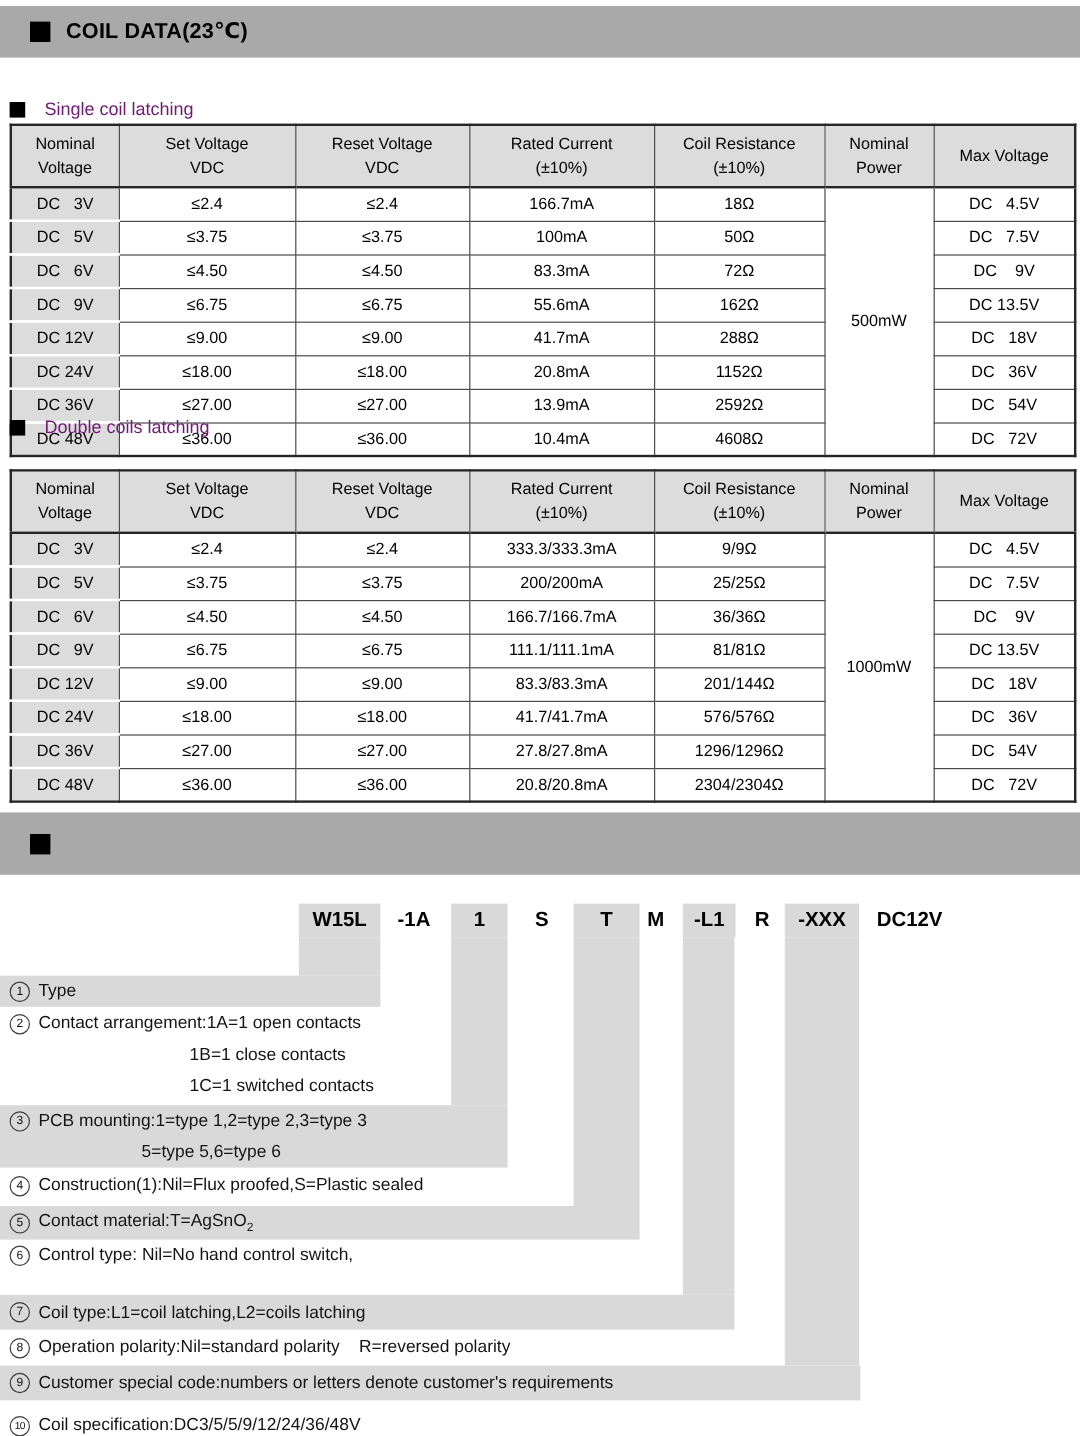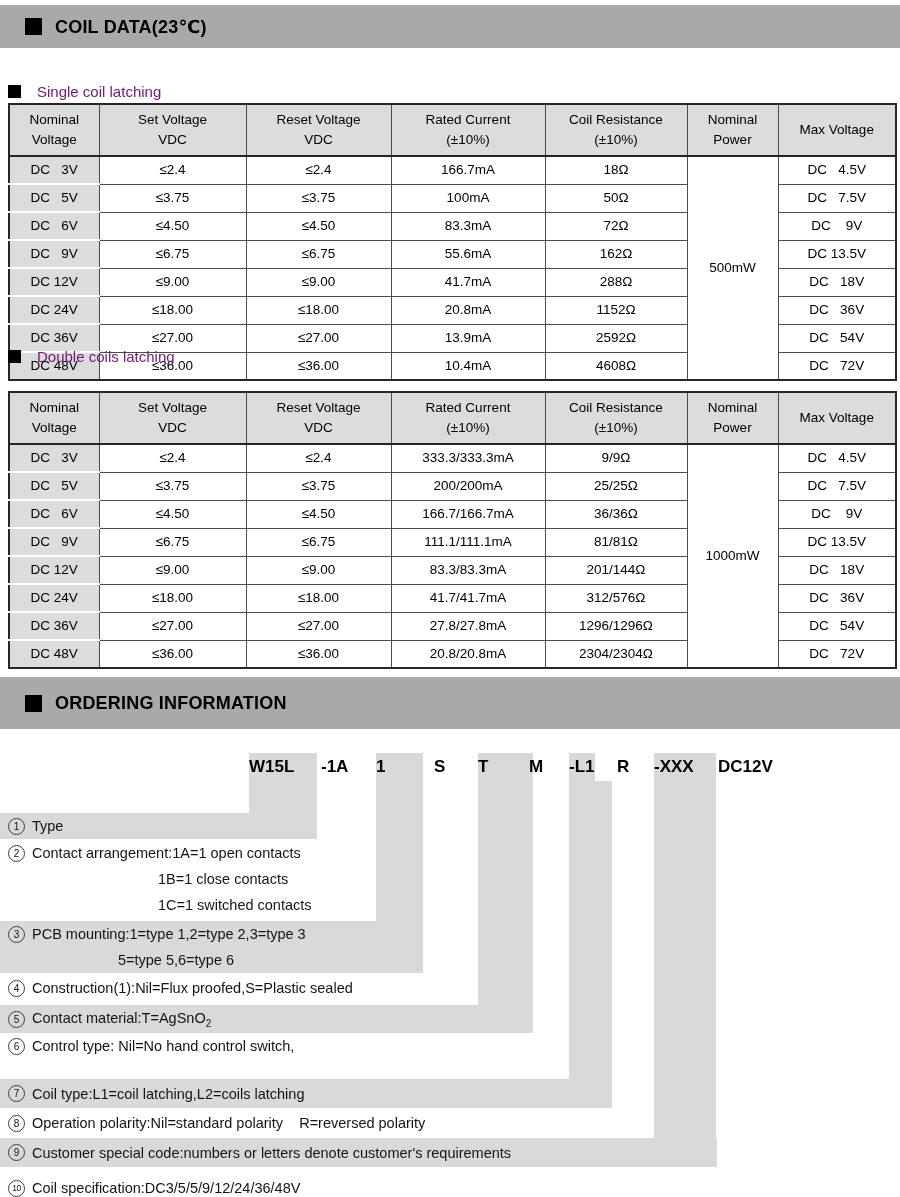--- a/index.html
+++ b/index.html
@@ -29,21 +29,21 @@
     white-space:pre;overflow:hidden;}
   .dtable th{background:#dcdcdc;font-weight:normal;height:50px;vertical-align:middle;
     border-bottom:2px solid #262626;}
   .dtable th div{line-height:20px;}
   .dtable td{height:26px;line-height:26px;background:#fff;}
   .dtable td.nom{background:#dcdcdc;border-top:2px solid #fff;}
   .dtable tr:first-child td.nom{border-top:2px solid #262626;}
   .dtable td.power{background:#fff;}
   
   .odiag{position:absolute;left:0;top:0;width:900px;height:1197px;}
-  .code-part{position:absolute;height:28px;line-height:28px;text-align:left;
+  .code-part{position:absolute;height:28px;line-height:28px;text-align:center;
     font-size:17px;font-weight:bold;color:#000;}
   .code-part.hl{background:#d9d9d9;}
   .obar{position:absolute;background:#d9d9d9;}
   .oband{position:absolute;left:0;background:#d9d9d9;}
   .oline{position:absolute;white-space:pre;font-size:14.5px;color:#141414;
     display:flex;align-items:center;}
   .circ{display:inline-flex;width:15px;height:15px;border:1px solid #3c3c3c;
     border-radius:50%;align-items:center;justify-content:center;
     font-size:10px;line-height:15px;margin-right:7px;flex:0 0 auto;color:#111;}
   .circ.small{font-size:8.5px;letter-spacing:-0.5px;}
@@ -220,21 +220,21 @@
           <td>≤9.00</td>
           <td>83.3/83.3mA</td>
           <td>201/144Ω</td>
           <td>DC   18V</td>
         </tr>
         <tr>
           <td class="nom">DC 24V</td>
           <td>≤18.00</td>
           <td>≤18.00</td>
           <td>41.7/41.7mA</td>
-          <td>312/576Ω</td>
+          <td>576/576Ω</td>
           <td>DC   36V</td>
         </tr>
         <tr>
           <td class="nom">DC 36V</td>
           <td>≤27.00</td>
           <td>≤27.00</td>
           <td>27.8/27.8mA</td>
           <td>1296/1296Ω</td>
           <td>DC   54V</td>
         </tr>
@@ -244,39 +244,38 @@
           <td>≤36.00</td>
           <td>20.8/20.8mA</td>
           <td>2304/2304Ω</td>
           <td>DC   72V</td>
         </tr>
       </tbody>
     </table>
 
   <div class="banner banner-order">
     <div class="sq"></div>
-    <div class="btxt">ORDERING INFORMATION</div>
   </div>
 
   <div class="odiag">
       <div class="oband" style="top: 813px; height: 26px; width: 317px;"></div>
       <div class="oband" style="top: 921px; height: 52px; width: 423px;"></div>
       <div class="oband" style="top: 1005px; height: 28px; width: 533px;"></div>
       <div class="oband" style="top: 1079px; height: 29px; width: 612px;"></div>
       <div class="oband" style="top: 1138px; height: 29px; width: 717px;"></div>
       <div class="code-part hl" style="left: 249px; width: 68px; top: 753px;">W15L</div>
       <div class="obar" style="left: 249px; width: 68px; top: 781px; height: 32px;"></div>
       <div class="code-part" style="left: 321px; width: 48px; top: 753px;">-1A</div>
       <div class="code-part hl" style="left: 376px; width: 47px; top: 753px;">1</div>
       <div class="obar" style="left: 376px; width: 47px; top: 781px; height: 140px;"></div>
       <div class="code-part" style="left: 434px; width: 35px; top: 753px;">S</div>
       <div class="code-part hl" style="left: 478px; width: 55px; top: 753px;">T</div>
       <div class="obar" style="left: 478px; width: 55px; top: 781px; height: 224px;"></div>
       <div class="code-part" style="left: 529px; width: 35px; top: 753px;">M</div>
-      <div class="code-part hl" style="left: 569px; width: 26px; top: 753px;">-L1</div>
+      <div class="code-part hl" style="left: 569px; width: 44px; top: 753px;">-L1</div>
       <div class="obar" style="left: 569px; width: 43px; top: 781px; height: 298px;"></div>
       <div class="code-part" style="left: 617px; width: 36px; top: 753px;">R</div>
       <div class="code-part hl" style="left: 654px; width: 62px; top: 753px;">-XXX</div>
       <div class="obar" style="left: 654px; width: 62px; top: 781px; height: 357px;"></div>
       <div class="code-part" style="left: 718px; width: 80px; top: 753px;">DC12V</div>
       <div class="oline" style="left: 8px; top: 813px; height: 26px;"><span class="circ">1</span><span>Type</span></div>
       <div class="oline" style="left: 8px; top: 840px; height: 26px;"><span class="circ">2</span><span>Contact arrangement:1A=1 open contacts</span></div>
       <div class="oline" style="left: 158px; top: 866px; height: 26px;"><span>1B=1 close contacts</span></div>
       <div class="oline" style="left: 158px; top: 892px; height: 26px;"><span>1C=1 switched contacts</span></div>
       <div class="oline" style="left: 8px; top: 921px; height: 26px;"><span class="circ">3</span><span>PCB mounting:1=type 1,2=type 2,3=type 3</span></div>

